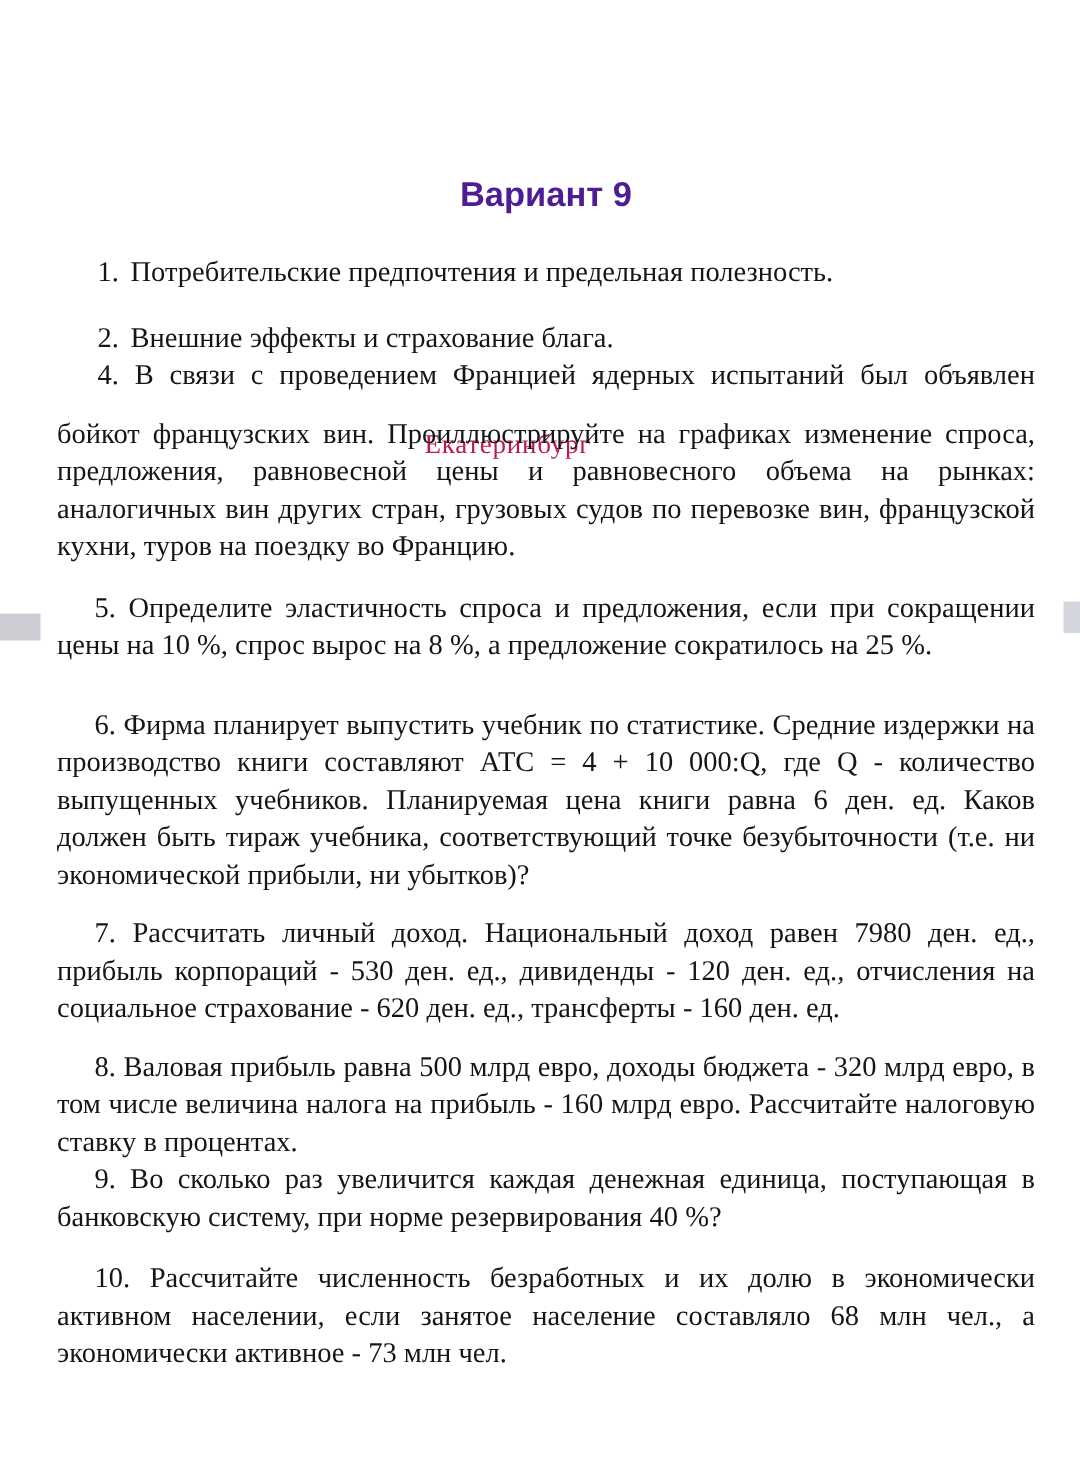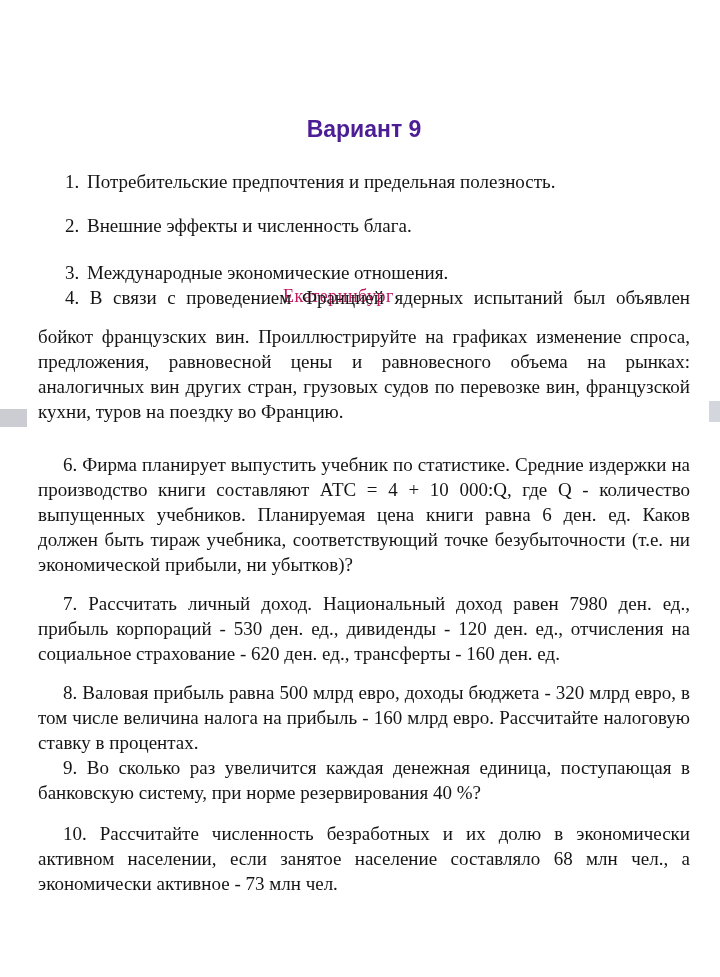--- a/index.html
+++ b/index.html
@@ -106,28 +106,28 @@
   <div class="side-block left"></div>
 
   <div class="side-block right"></div>
 
   <div class="content">
 
     <h1 class="doc-title">Вариант 9</h1>
 
     <p class="list-item li-1"><span class="num">1.</span><span>Потребительские предпочтения и предельная полезность.</span></p>
 
-    <p class="list-item li-2"><span class="num">2.</span><span>Внешние эффекты и численность блага.</span></p>
+    <p class="list-item li-2"><span class="num">2.</span><span>Внешние эффекты и страхование блага.</span></p>
 
-    <p class="list-item li-3"><span class="num">3.</span><span>Международные экономические отношения.</span></p>
 
     <p class="item4-line">4. В связи с проведением Францией ядерных испытаний был объявлен</p>
 
     <p class="para">бойкот французских вин. Проиллюстрируйте на графиках изменение спроса, предложения, равновесной цены и равновесного объема на рынках: аналогичных вин других стран, грузовых судов по перевозке вин, французской кухни, туров на поездку во Францию.</p>
 
+    <p class="q q-5">5. Определите эластичность спроса и предложения, если при сокращении цены на 10 %, спрос вырос на 8 %, а предложение сократилось на 25 %.</p>
 
     <p class="q q-6">6. Фирма планирует выпустить учебник по статистике. Средние издержки на производство книги составляют АТС = 4 + 10 000:Q, где Q - количество выпущенных учебников. Планируемая цена книги равна 6 ден. ед. Каков должен быть тираж учебника, соответствующий точке безубыточности (т.е. ни экономической прибыли, ни убытков)?</p>
 
     <p class="q q-7">7. Рассчитать личный доход. Национальный доход равен 7980 ден. ед., прибыль корпораций - 530 ден. ед., дивиденды - 120 ден. ед., отчисления на социальное страхование - 620 ден. ед., трансферты - 160 ден. ед.</p>
 
     <p class="q q-8">8. Валовая прибыль равна 500 млрд евро, доходы бюджета - 320 млрд евро, в том числе величина налога на прибыль - 160 млрд евро. Рассчитайте налоговую ставку в процентах.</p>
 
     <p class="q q-9">9. Во сколько раз увеличится каждая денежная единица, поступающая в банковскую систему, при норме резервирования 40 %?</p>
 
     <p class="q q-10">10. Рассчитайте численность безработных и их долю в экономически активном населении, если занятое население составляло 68 млн чел., а экономически активное - 73 млн чел.</p>

